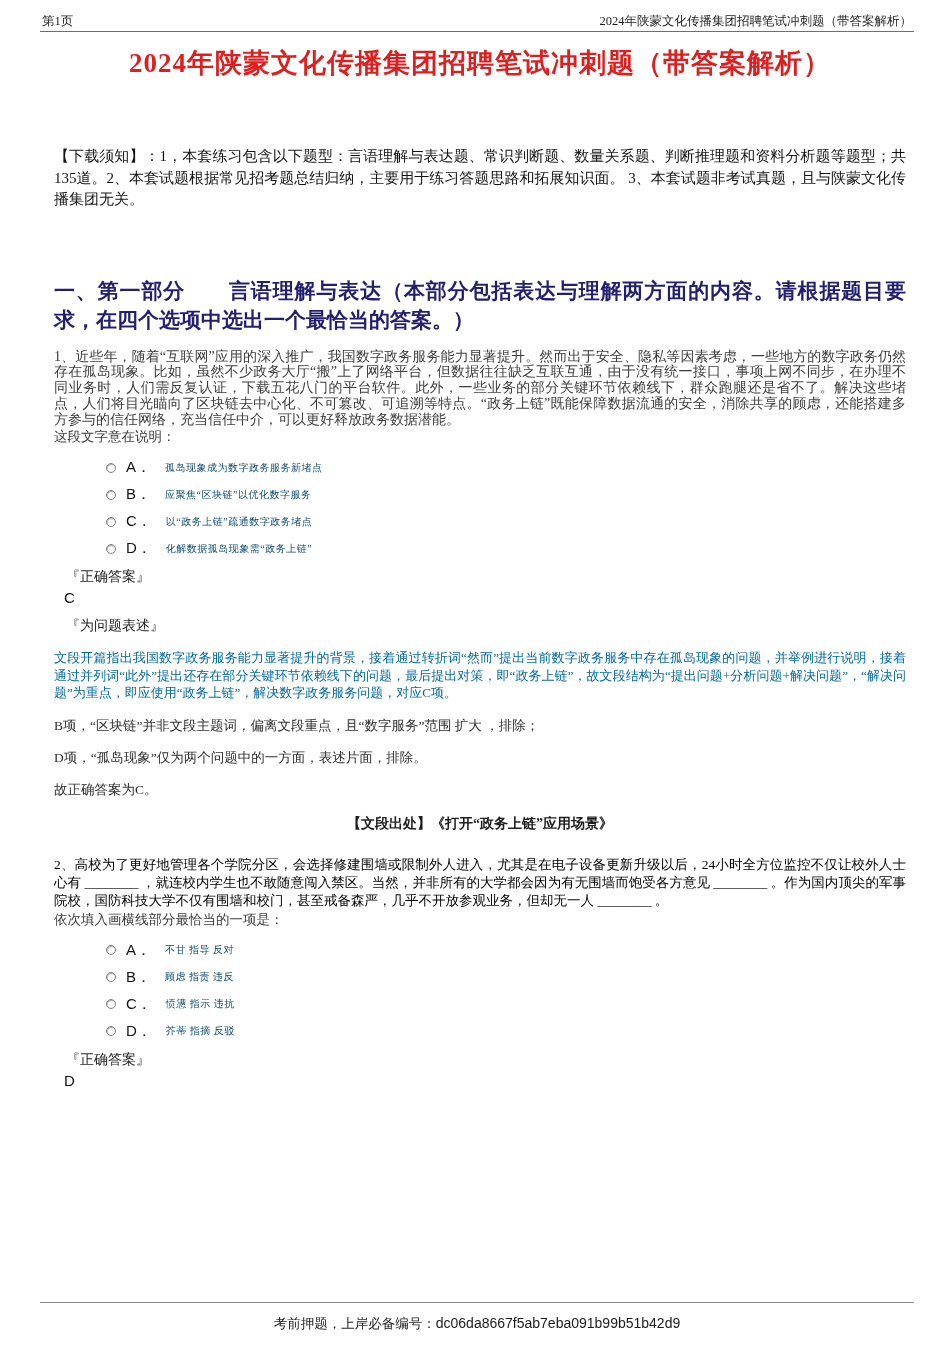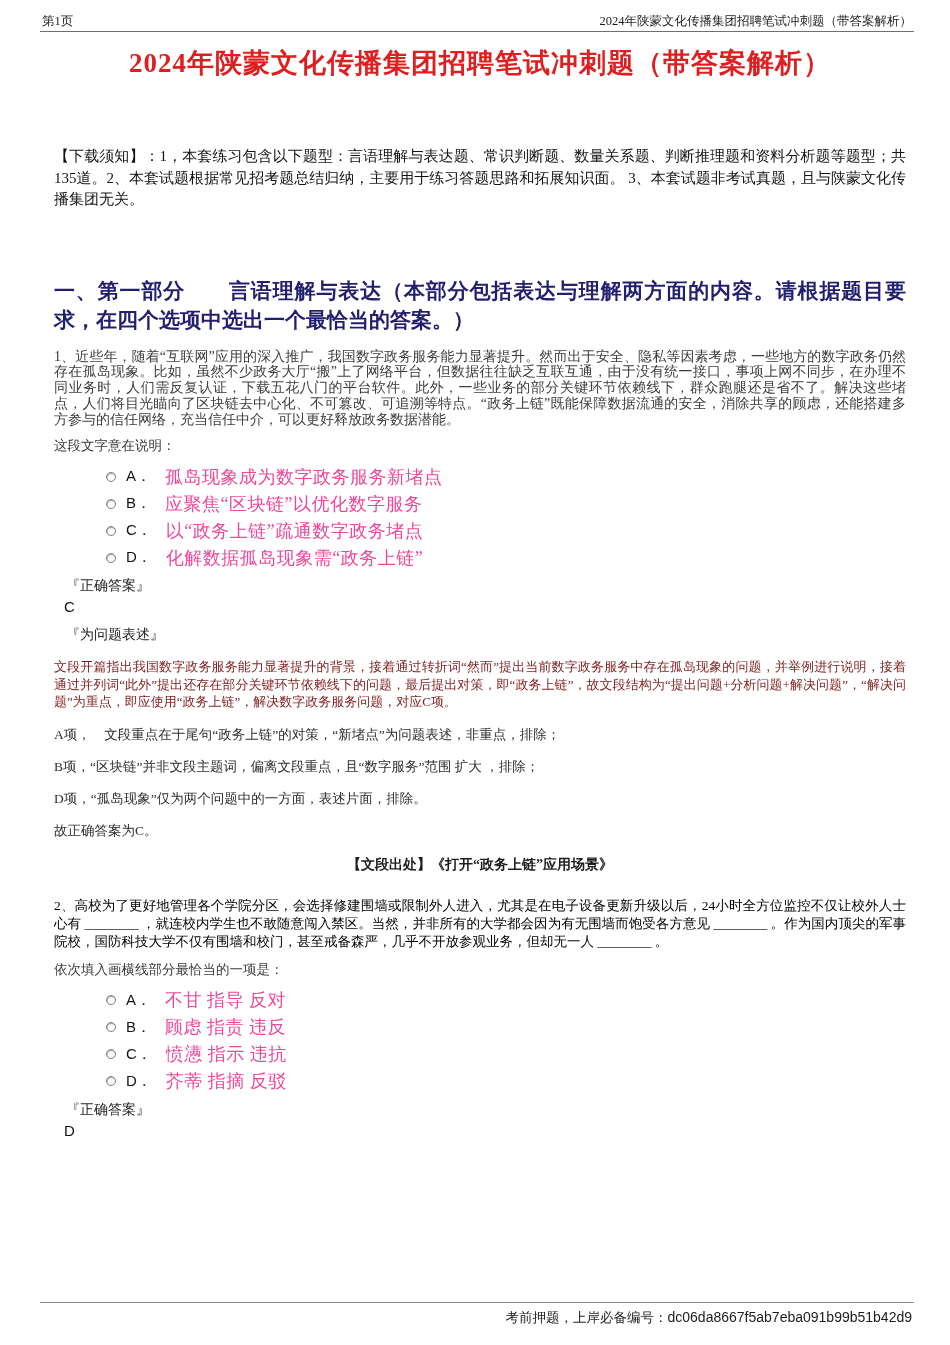--- a/index.html
+++ b/index.html
@@ -43,57 +43,57 @@
   .stem {
     margin-top:14px;
     font-size:14px; line-height:15.8px;
     color:#3c3c3c; text-align:justify;
   }
   .stem2 {
     margin-top:23px;
     font-size:13.5px; line-height:18px;
     color:#000000; text-align:justify;
   }
-  .prompt { margin-top:10px; font-size:13.5px; line-height:18px; color:#3a3a3a; }
+  .prompt { margin-top:1px; font-size:13.5px; line-height:18px; color:#3a3a3a; }
   .options { margin-top:13px; padding-left:52px; list-style:none; }
   .option { display:flex; align-items:center; margin-bottom:10px; height:17px; cursor:default; }
   .radio {
     width:10px; height:10px; flex:0 0 10px;
     border:1px solid #808080; border-radius:50%;
     background:#fcfcfc;
     box-shadow:inset 0.5px 1px 1px rgba(0,0,0,0.35);
     margin-right:10px;
   }
   .letter {
     font-family:"Liberation Sans","DejaVu Sans",sans-serif;
     font-size:15px; color:#141414; margin-right:14px; min-width:24px;
   }
-  .opt-text { font-size:18px; color:#ec4899; letter-spacing:0.5px; }
+  .opt-text { font-size:10px; color:#0c4a6e; letter-spacing:0.5px; }
   .ans-label { margin-top:5px; padding-left:12px; font-size:14px; line-height:20px; color:#1f1f1f;font-family:Liberation Serif, serif; }
   .ans-value {
     padding-left:10px; margin-top:1px;
     font-family:"Liberation Sans","DejaVu Sans",sans-serif;
     font-size:15px; line-height:20px; color:#111;
   }
   .analysis-head { margin-top:8px; padding-left:12px; font-size:14px; line-height:20px; color:#1f1f1f; }
   .analysis-p {
     margin-top:13px;
     font-size:13px; line-height:17.5px;
-    color:#7f1d1d; text-align:justify;
+    color:#0369a1; text-align:justify;
   }
   .analysis-line { margin-top:15px; font-size:13.5px; line-height:17px; color:#2e2e2e; }
   .source-line { margin-top:17px; font-size:14px; line-height:18px; color:#1d1d1d; font-weight:600;text-align:center; }
   
   .footer-rule {
     position:absolute; left:40px; right:36px; bottom:42px;
     border-top:1px solid #8a8a8a;
   }
   .footer {
-    position:absolute; left:42px; right:38px; bottom:18px;
-    display:flex; justify-content:flex-end; align-items:flex-end;
+    position:absolute; left:42px; right:38px; bottom:12px;
+    display:flex; justify-content:center; align-items:flex-end;
     font-size:13.5px; color:#1c1c1c;
   }
   .serial-value { font-family:"Liberation Sans","DejaVu Sans",sans-serif; font-size:14px; }
 </style>
 </head>
 <body>
 
 <div class="page">
 
   <div class="header">
@@ -135,21 +135,20 @@
           <span class="letter">D．</span>
           <span class="opt-text">化解数据孤岛现象需“政务上链”</span>
         </li>
       </ul>
 
       <div class="ans-label">『正确答案』</div>
       <div class="ans-value">C</div>
       <div class="analysis-head">『为问题表述』</div>
 
       <p class="analysis-p">文段开篇指出我国数字政务服务能力显著提升的背景，接着通过转折词“然而”提出当前数字政务服务中存在孤岛现象的问题，并举例进行说明，接着通过并列词“此外”提出还存在部分关键环节依赖线下的问题，最后提出对策，即“政务上链”，故文段结构为“提出问题+分析问题+解决问题”，“解决问题”为重点，即应使用“政务上链”，解决数字政务服务问题，对应C项。</p>
-      <p class="analysis-line">A项，　文段重点在于尾句“政务上链”的对策，“新堵点”为问题表述，非重点，排除；</p>
       <p class="analysis-line">B项，“区块链”并非文段主题词，偏离文段重点，且“数字服务”范围 扩大 ，排除；</p>
       <p class="analysis-line">D项，“孤岛现象”仅为两个问题中的一方面，表述片面，排除。</p>
       <p class="analysis-line">故正确答案为C。</p>
       <p class="source-line">【文段出处】《打开“政务上链”应用场景》</p>
     </div>
 
     <div>
       <p class="stem2">2、高校为了更好地管理各个学院分区，会选择修建围墙或限制外人进入，尤其是在电子设备更新升级以后，24小时全方位监控不仅让校外人士心有 ________ ，就连校内学生也不敢随意闯入禁区。当然，并非所有的大学都会因为有无围墙而饱受各方意见 ________ 。作为国内顶尖的军事院校，国防科技大学不仅有围墙和校门，甚至戒备森严，几乎不开放参观业务，但却无一人 ________ 。</p>
       <p class="prompt">依次填入画横线部分最恰当的一项是：</p>
 

